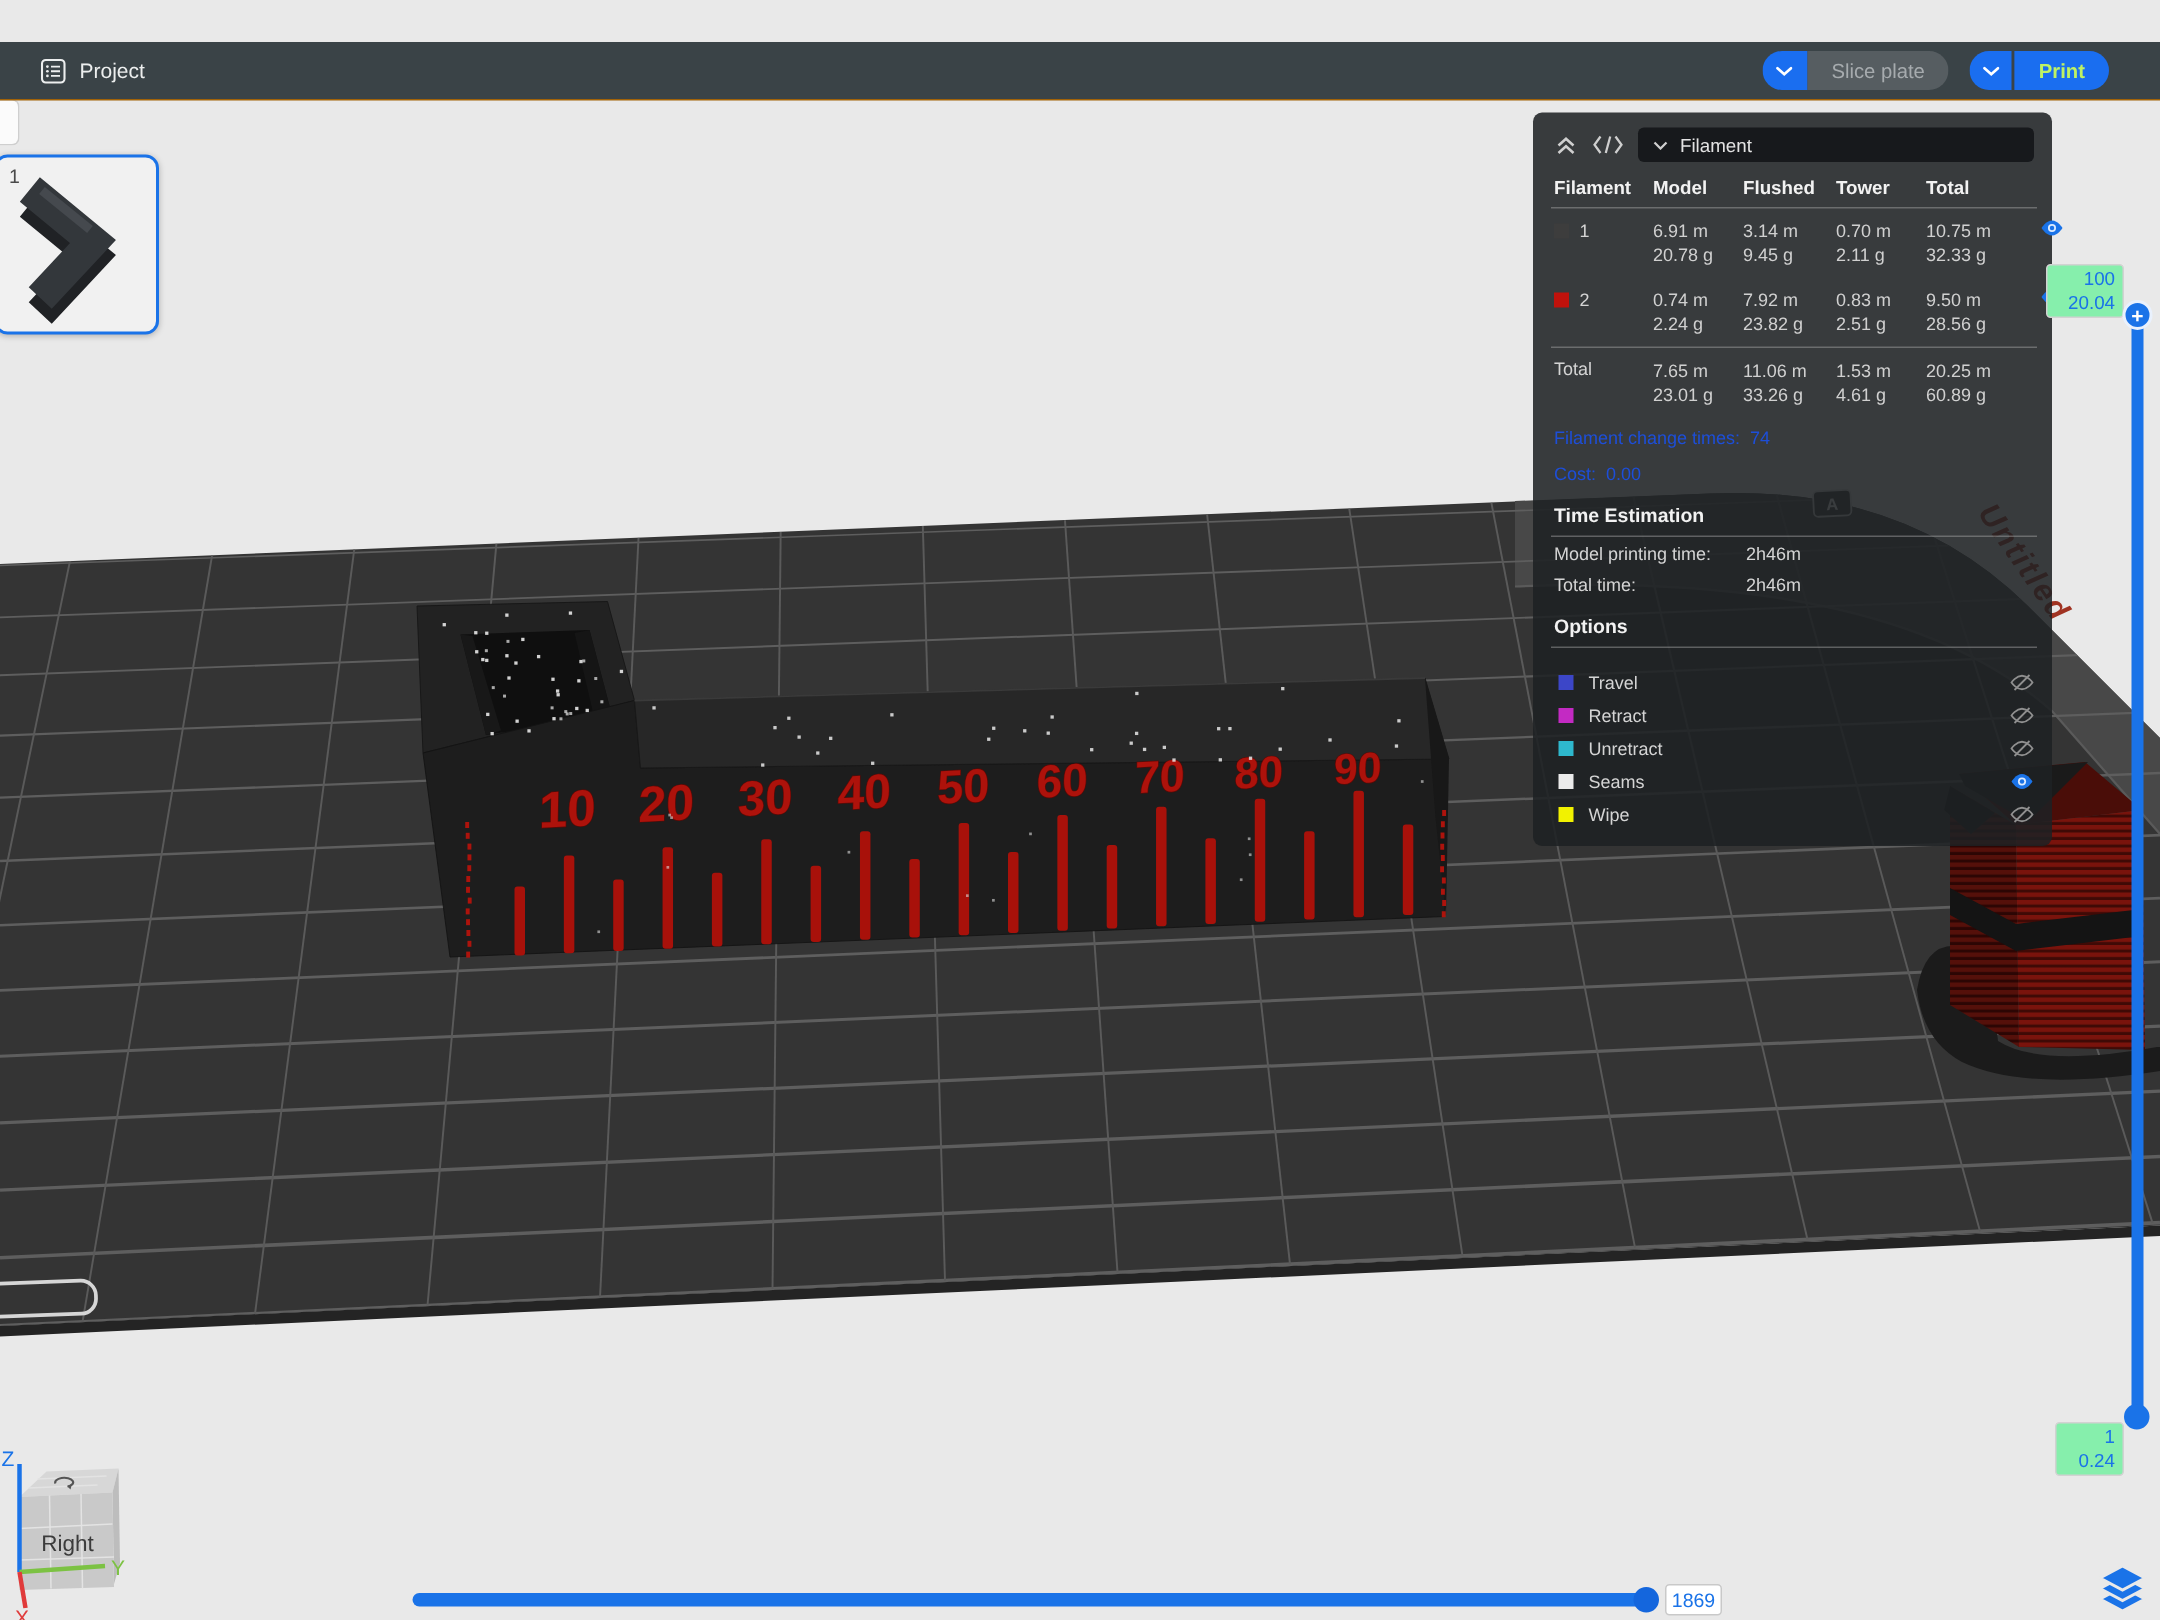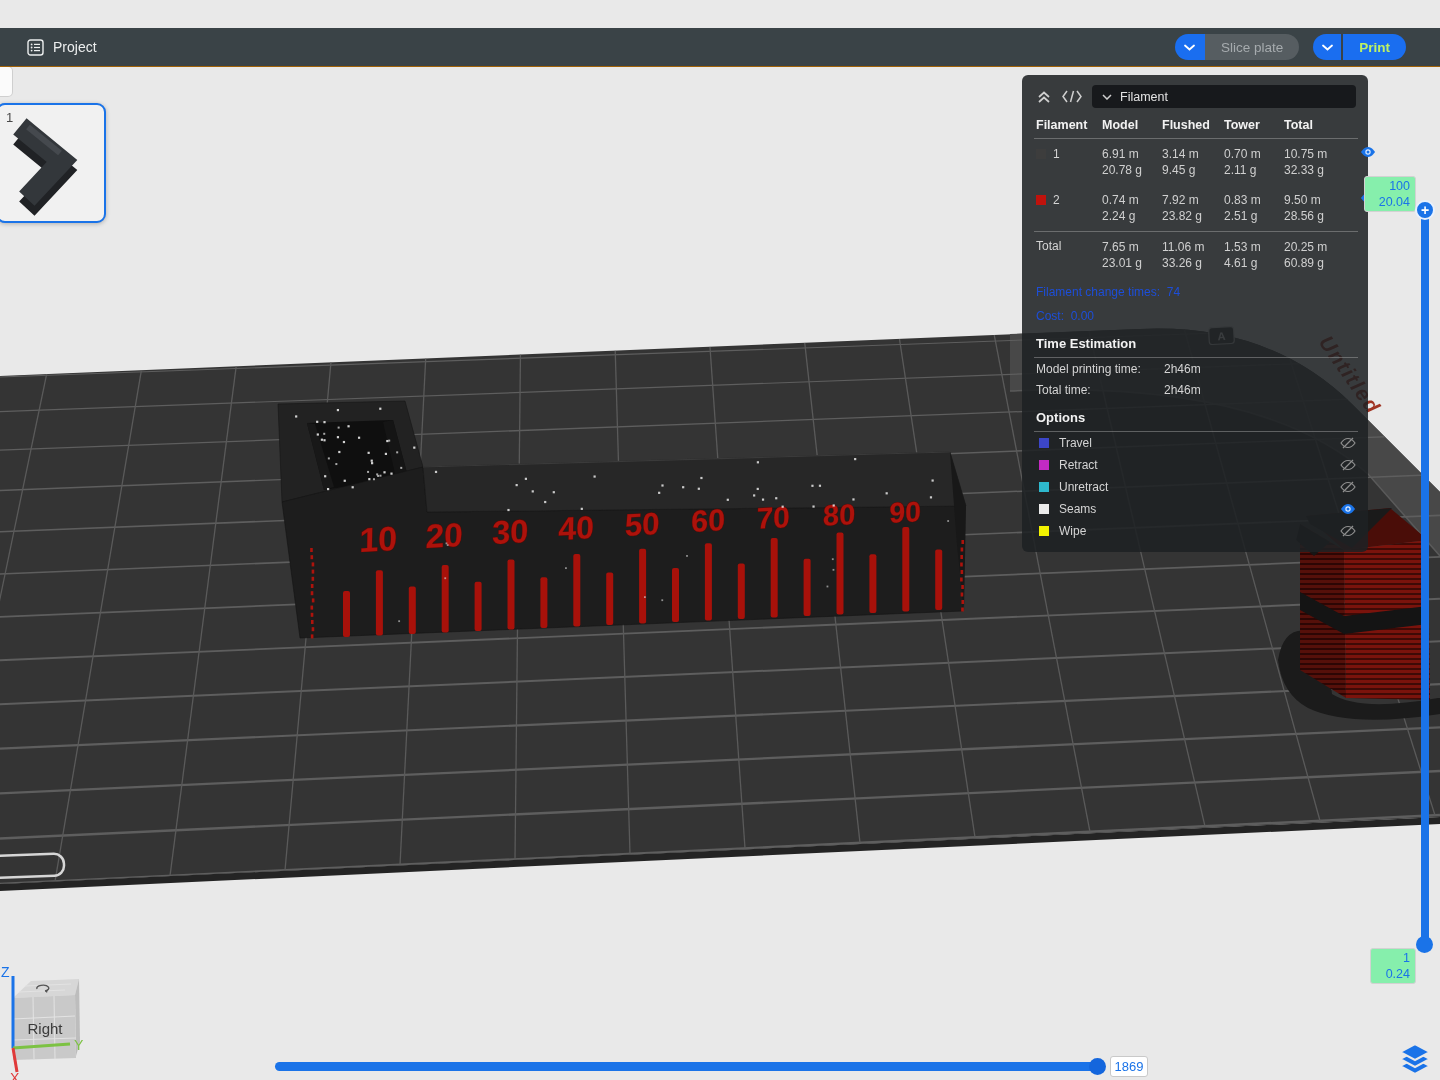--- a/index.html
+++ b/index.html
@@ -537,21 +537,21 @@
       <span>2h46m</span>
     </div>
     <div class="kv">
       <span class="k">Total time:</span>
       <span>2h46m</span>
     </div>
 
     <div class="fp-title">Options</div>
     <div class="fp-sep"></div>
 
-    <div class="opt-row" style="margin-top:0;align-items:center;">
+    <div class="opt-row" style="margin-top:12px;align-items:center;">
       <i class="swatch sw-sm" style="background: rgb(60, 70, 200);"></i>
       <span class="lbl">Travel</span>
       <span class="eye eye-off">
 
         <svg class="ic-hidden" width="16" height="12" viewBox="0 0 16 12">
             <path d="M8 1.5 C12 1.5 15 6 15 6 C15 6 12 10.5 8 10.5 C4 10.5 1 6 1 6 C1 6 4 1.5 8 1.5 Z" fill="none" stroke="#8f8f8f" stroke-width="1.2"></path>
             <line x1="3" y1="11" x2="13" y2="1" stroke="#8f8f8f" stroke-width="1.2"></line>
           </svg>
       </span>
     </div>

